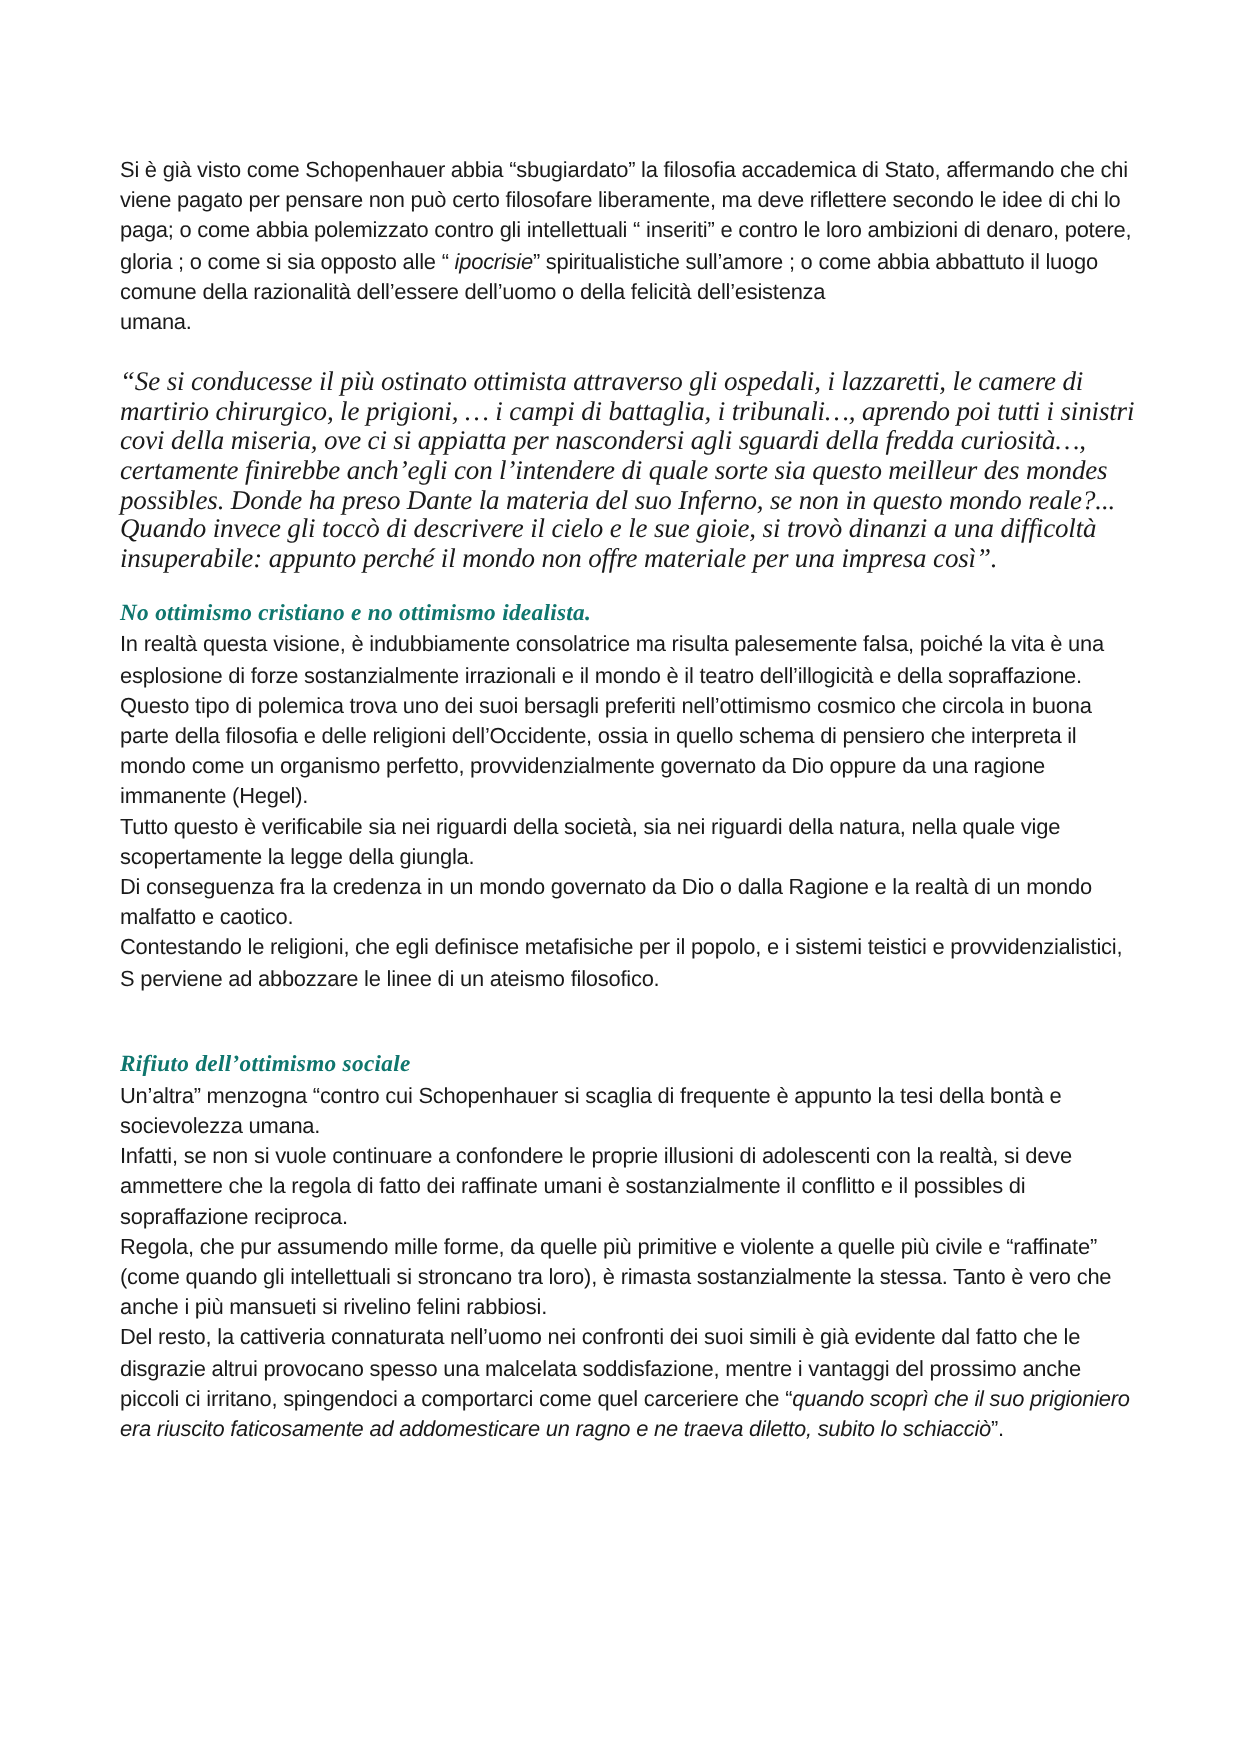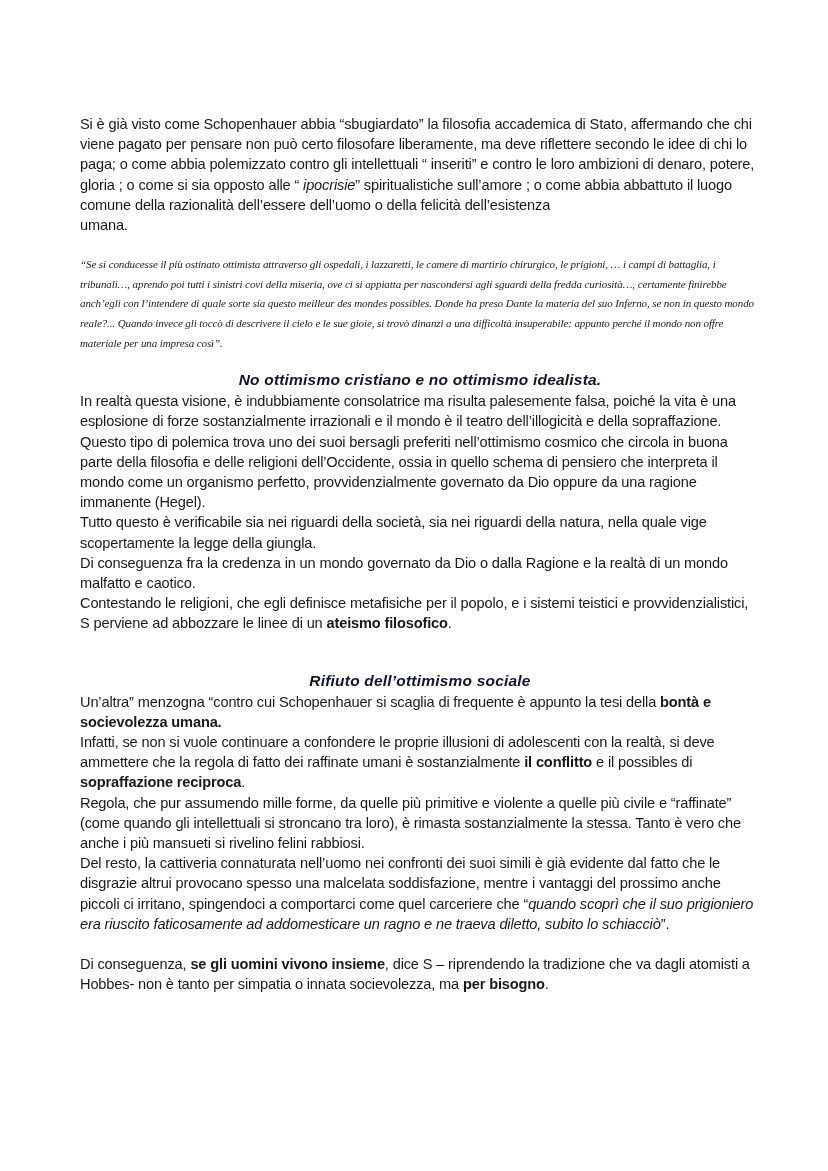--- a/index.html
+++ b/index.html
@@ -1,37 +1,37 @@
 <!DOCTYPE html>
 <html><head>
 <meta charset="utf-8">
 <style>
   html, body { margin: 0; padding: 0; background: #ffffff; }
   body { width: 828px; height: 1171px; position: relative; overflow: hidden; }
   .page {
-    position: absolute; left: 80px; top: 114px; width: 680px;
+    position: absolute; left: 80px; top: 104px; width: 680px;
     font-family: "Liberation Sans", sans-serif;
     font-size: 14.6px; line-height: 20.2px; color: #1a1a1a;
     letter-spacing: -0.15px;
   }
   .para { margin: 0; }
   .quote {
     font-family: "Liberation Serif", serif; font-style: italic;
-    font-size: 11px; line-height: 19.6px; color: #1a1a1a;
+    font-size: 18px; line-height: 19.6px; color: #1a1a1a;
     margin: 20px 0 0 0; letter-spacing: -0.1px;
   }
   .heading {
-    font-family: Liberation Sans, sans-serif; font-style: italic;
-    font-size: 15.5px; font-weight: bold; color: #0f172a;
-    margin: 0; line-height: 22px; letter-spacing: 0.2px; text-align: center;
+    font-family: Liberation Serif, serif; font-style: italic;
+    font-size: 15.5px; font-weight: bold; color: #0f766e;
+    margin: 0; line-height: 22px; letter-spacing: 0.2px;
   }
   .h1 { margin-top: 16px; }
   .h2 { margin-top: 36px; }
   .gap { height: 20px; }
-  b { font-weight: bold; }
+  b { font-weight: normal; }
   i { font-style: italic; }
 </style>
 </head>
 <body>
 
 <div class="page">
 
   <p class="para"><span>Si è già visto come Schopenhauer abbia “sbugiardato” la filosofia accademica di Stato, affermando che chi viene pagato per pensare non può certo filosofare liberamente, ma deve riflettere secondo le idee di chi lo paga; o come  abbia polemizzato contro gli intellettuali “ inseriti” e contro le loro ambizioni di denaro, potere, gloria ; o come si sia opposto alle “ </span><i>ipocrisie</i><span>” spiritualistiche sull’amore ; o come abbia abbattuto il luogo comune della razionalità dell’essere dell’uomo o della felicità dell’esistenza</span><br><span>umana.</span></p>
 
   <p class="quote">“Se si conducesse il più ostinato ottimista attraverso gli ospedali, i lazzaretti, le camere di martirio chirurgico, le prigioni, … i campi di battaglia, i tribunali…, aprendo poi tutti i sinistri covi della miseria, ove ci si appiatta per nascondersi agli sguardi della fredda curiosità…, certamente finirebbe anch’egli con l’intendere di quale sorte sia questo meilleur des mondes possibles. Donde ha preso Dante la materia del suo Inferno, se non in questo mondo reale?... Quando invece gli toccò di descrivere il cielo e le sue gioie, si trovò dinanzi a una difficoltà insuperabile: appunto perché il mondo non offre materiale per una impresa così”.</p>
@@ -42,15 +42,14 @@
   <p class="para">Tutto questo è verificabile sia nei riguardi della società, sia nei riguardi della natura, nella quale vige scopertamente la legge della giungla.</p>
   <p class="para">Di conseguenza fra la credenza in un mondo governato da Dio o dalla Ragione e la realtà di un mondo malfatto e caotico.</p>
   <p class="para"><span>Contestando le religioni, che egli definisce metafisiche per il popolo, e i sistemi teistici e provvidenzialistici, S perviene ad abbozzare le linee di un </span><b>ateismo filosofico</b><span>.</span></p>
 
   <h2 class="heading h2">Rifiuto dell’ottimismo sociale</h2>
   <p class="para"><span>Un’altra” menzogna “contro cui Schopenhauer si scaglia di frequente è appunto la tesi della </span><b>bontà e socievolezza umana.</b></p>
   <p class="para"><span>Infatti, se non si vuole continuare a confondere le proprie illusioni di adolescenti con la realtà, si deve ammettere che la regola di fatto dei raffinate umani è sostanzialmente </span><b>il conflitto</b><span> e il possibles di </span><b>sopraffazione reciproca</b><span>.</span></p>
   <p class="para">Regola, che pur assumendo mille forme, da quelle più primitive e violente a quelle più civile e “raffinate” (come quando gli intellettuali si stroncano tra loro), è rimasta sostanzialmente la stessa. Tanto è vero che anche i più mansueti si rivelino felini rabbiosi.</p>
   <p class="para"><span>Del resto, la cattiveria connaturata nell’uomo nei confronti dei suoi simili è già evidente dal fatto che le disgrazie altrui provocano spesso una malcelata soddisfazione, mentre i vantaggi del prossimo anche piccoli ci irritano, spingendoci a comportarci come quel carceriere che “</span><i>quando scoprì che il suo prigioniero era riuscito faticosamente ad addomesticare un ragno e ne traeva diletto, subito lo schiacciò</i><span>”.</span></p>
   <div class="gap"></div>
-  <p class="para"><span>Di conseguenza, </span><b>se gli uomini vivono insieme</b><span>, dice S – riprendendo la tradizione che va dagli atomisti a Hobbes- non è tanto per simpatia o innata socievolezza, ma </span><b>per bisogno</b><span>.</span></p>
 
 </div>
 
 </body></html>

